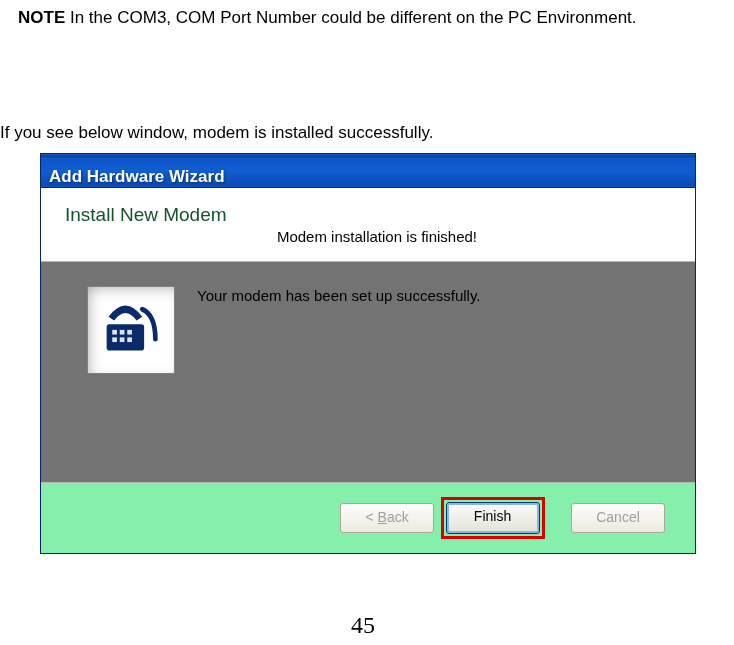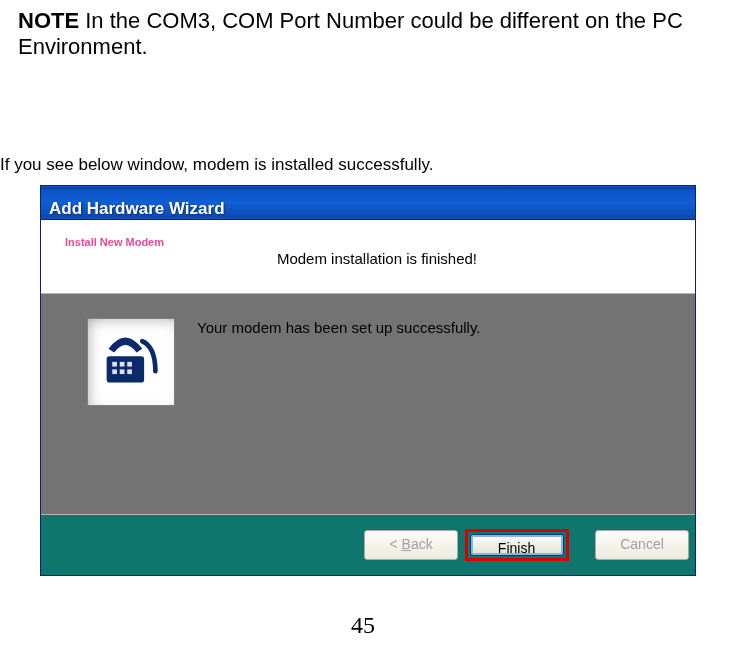--- a/index.html
+++ b/index.html
@@ -9,21 +9,21 @@
     }
     body {
       width: 734px;
       height: 645px;
       font-family: Arial, Helvetica, sans-serif;
       background: #fff;
       position: relative;
     }
     .note-line {
       padding: 8px 18px 0 18px;
-      font-size: 22px;
+      font-size: 17px;
     }
     .note-label {
       font-weight: bold;
     }
     .intro-text {
       padding: 95px 0 0 0;
       font-size: 17px;
     }
     .wizard-window {
       margin: 10px 0 0 40px;
@@ -47,23 +47,23 @@
       text-shadow: 1px 1px 2px rgba(0,0,0,0.4);
     }
     .header-panel {
       background: #fff;
       padding: 16px 24px 8px 24px;
       border-bottom: 1px solid #b5b5b5;
       height: 74px;
     }
     .header-title {
       font-family: Tahoma, sans-serif;
-      font-size: 11px;
-      font-weight: bold;
-      color: #ec4899;
+      font-size: 19px;
+      font-weight: normal;
+      color: #14532d;
     }
     .header-subtitle {
       font-family: Tahoma, sans-serif;
       font-size: 15px;
       color: #000;
       padding-left: 18px;
       margin-top: 2px;
       text-align: center;
     }
     .content-area {
@@ -92,23 +92,23 @@
       font-family: Tahoma, sans-serif;
       font-size: 15px;
       color: #000;
       line-height: 1.35;
     }
     .content-text .para1 {
       margin-bottom: 24px;
     }
     .button-row {
       border-top: 1px solid #b5b5b5;
-      padding: 14px 6px;
+      padding: 14px 30px;
       text-align: right;
-      background: #0f766e;
+      background: #86efac;
     }
     .btn {
       display: inline-block;
       width: 94px;
       height: 30px;
       font-family: Tahoma, sans-serif;
       font-size: 14px;
       text-align: center;
       vertical-align: middle;
       line-height: 26px;
@@ -127,21 +127,21 @@
     }
     .btn-active-wrap {
       display: inline-block;
       border: 3px solid #d80000;
       padding: 2px;
       vertical-align: middle;
       margin-left: 2px;
     }
     .btn-active {
       width: 94px;
-      height: 22px;
+      height: 32px;
       font-family: Tahoma, sans-serif;
       font-size: 14px;
       text-align: center;
       line-height: 26px;
       border: 1px solid #003c74;
       border-radius: 3px;
       background: linear-gradient(to bottom, #fdfdfd 0%, #f0f0ea 45%, #e2e2d6 100%);
       color: #000;
       box-shadow: inset 0 0 0 2px #8ab4e8;
       cursor: pointer;

